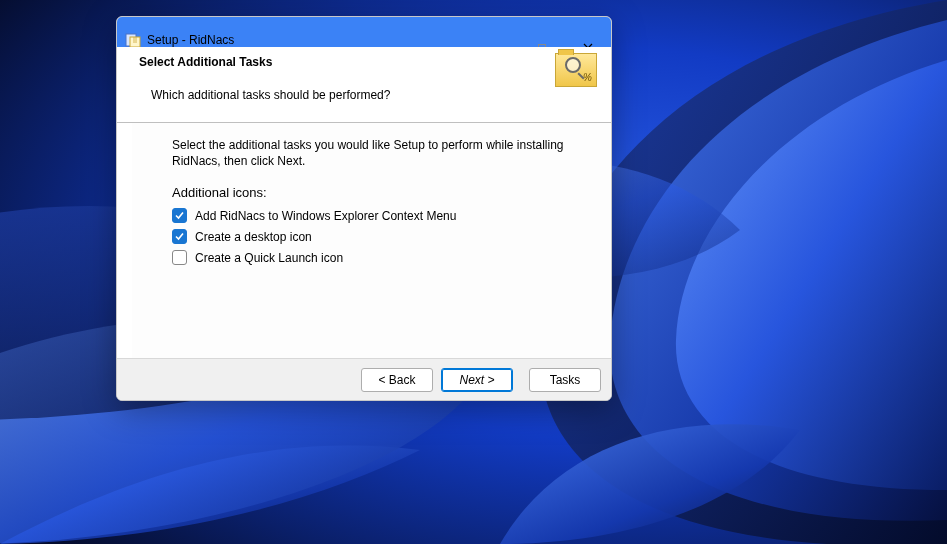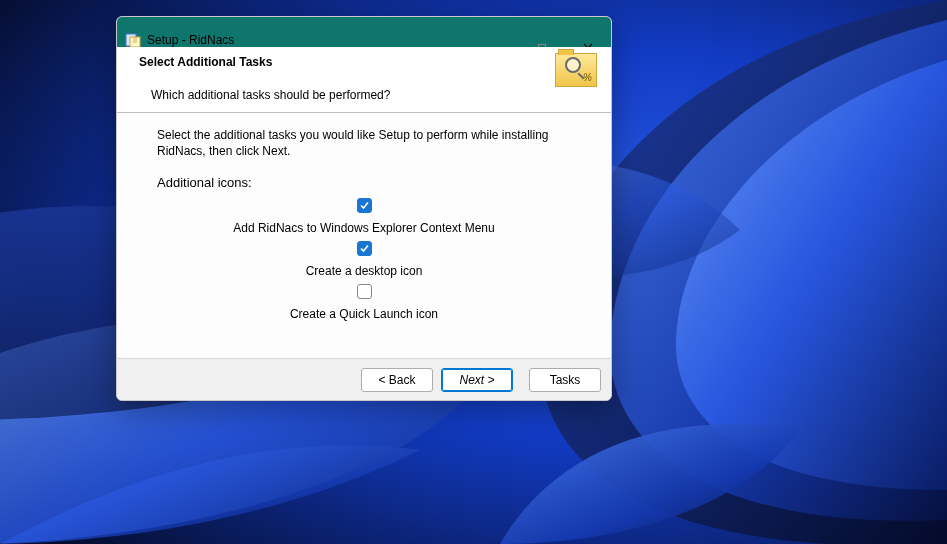--- a/index.html
+++ b/index.html
@@ -30,21 +30,21 @@
       display: flex;
       flex-direction: column;
       z-index: 10;
       overflow: hidden;
     }
     .titlebar {
       height: 30px;
       display: flex;
       align-items: center;
       padding: 16px 0 0 8px;
-      background: #0f766e;
+      background: #3b82f6;
     }
     .titlebar-icon {
       width: 16px;
       height: 16px;
       margin-right: 6px;
     }
     .titlebar-text {
       flex: 1;
       font-size: 12px;
       color: #000;
@@ -58,21 +58,21 @@
       height: 30px;
       display: flex;
       align-items: center;
       justify-content: center;
       background: transparent;
       border: none;
       cursor: pointer;
     }
     .header-panel {
       background: #ffffff;
-      padding: 8px 14px 10px 22px;
+      padding: 8px 14px 20px 22px;
       border-bottom: 1px solid #bfbfbf;
       display: flex;
       align-items: flex-start;
     }
     .header-text { flex: 1; }
     .header-title {
       font-weight: bold;
       font-size: 12px;
       color: #000;
     }
@@ -121,36 +121,36 @@
       right: 4px; bottom: 3px;
       font-size: 10px;
       color: #6a4e00;
       font-style: italic;
     }
     .content {
       flex: 1;
       background: #fdfdfd;
       padding: 14px 40px 10px 40px;
       color: #000;
+      margin-left: 15px;
     }
     .intro {
       font-size: 12px;
       line-height: 1.35;
       margin-bottom: 16px;
     }
     .section-label {
       font-size: 13px;
       margin-bottom: 8px;
     }
     .check-row {
       display: flex;
       align-items: center;
       margin-bottom: 6px;
       gap: 8px;
-      flex-direction: column;
     }
     .cb {
       width: 15px;
       height: 15px;
       border: 1px solid #888;
       border-radius: 3px;
       display: flex;
       align-items: center;
       justify-content: center;
       cursor: pointer;

